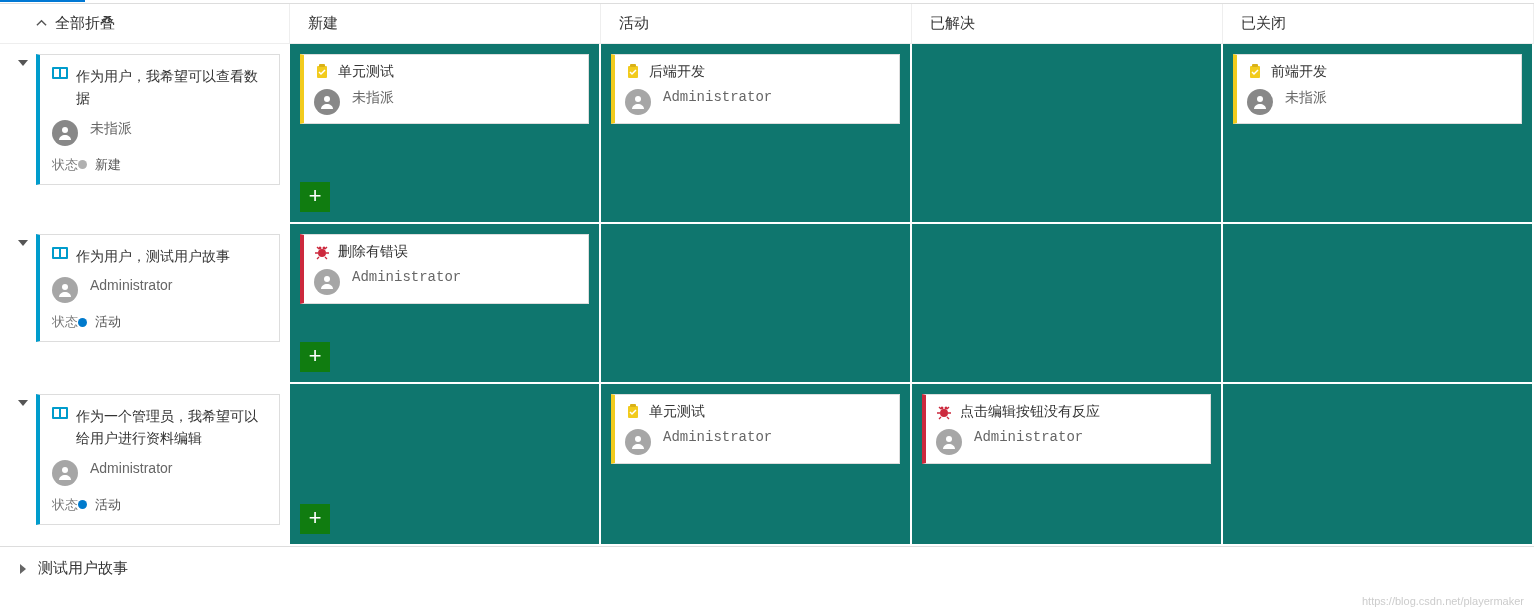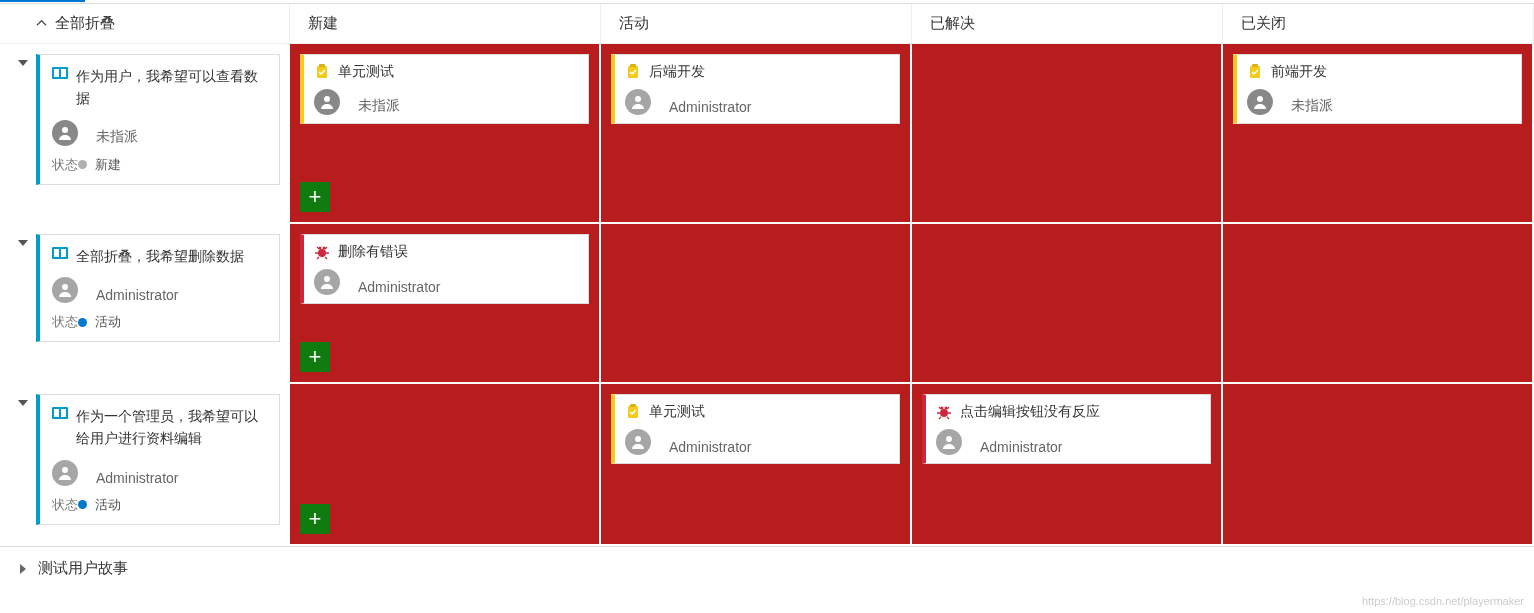--- a/index.html
+++ b/index.html
@@ -48,24 +48,24 @@
     width: 290px;
     flex-shrink: 0;
     padding: 10px 10px 10px 18px;
     display: flex;
     gap: 8px;
     align-items: flex-start;
   }
   .lane-cell {
     width: 311px;
     flex-shrink: 0;
-    background: #b91c1c;
+    background: #0f766e;
     padding: 10px;
     border-right: 2px solid #fff;
-    display:flex;flex-direction:column;gap:8px;
+    display:flex;flex-direction:column;gap:8px;font-family:Liberation Mono, monospace;
   }
   .caret {
     width: 0; height: 0;
     border-left: 5px solid transparent;
     border-right: 5px solid transparent;
     border-top: 6px solid #555;
     margin-top: 6px;
     cursor: pointer;
   }
   .story-card {
@@ -79,21 +79,21 @@
   .story-title-row { display:flex; gap:8px; align-items:flex-start; line-height:1.6;}
   .mini-card {
     background: #fff;
     border: 1px solid #ddd;
     padding: 8px 10px;
     display:flex;flex-direction:column;gap:8px;
   }
   .mini-card.task { border-left: 4px solid #f2cb1d; }
   .mini-card.bug  { border-left: 4px solid #cc293d; }
   .title-line { display:flex; gap:8px; align-items:center; }
-  .assignee-line { display:flex; gap:18px; align-items:flex-end; color:#666; }
+  .assignee-line { display:flex; gap:12px; align-items:flex-start; color:#666; }
   .state-line { display:flex; align-items:center; color:#777; font-size:13px;}
   .state-val { display:flex; gap:8px; align-items:center; color:#555;}
   .dot { width:9px;height:9px;border-radius:50%; }
   .dot.grey{background:#b0b0b0;}
   .dot.blue{background:#007acc;}
   .add-btn {
     width: 30px; height: 30px;
     background: #107c10;
     color: #fff;
     display:flex;align-items:center;justify-content:center;
@@ -259,21 +259,21 @@
 <div class="row">
   <div class="side-cell">
     <div class="caret"></div>
     <div class="story-card">
       <div class="story-title-row">
         <span class="ico"><svg viewBox="0 0 16 16">
               <rect x="0" y="2" width="16" height="12" rx="1" fill="#009ccc"></rect>
               <rect x="2" y="4" width="5" height="8" fill="#fff"></rect>
               <rect x="9" y="4" width="5" height="8" fill="#fff"></rect>
             </svg></span>
-        <span>全部折叠，我希望删除数据</span>
+        <span>作为用户，测试用户故事</span>
       </div>
       <div class="assignee-line">
         <span class="avatar">
             <svg viewBox="0 0 16 16" fill="#fff">
               <circle cx="8" cy="5" r="3"></circle>
               <path d="M2 15c0-3 3-5 6-5s6 2 6 5z"></path>
             </svg>
           </span>
         <span>Administrator</span>
       </div>

